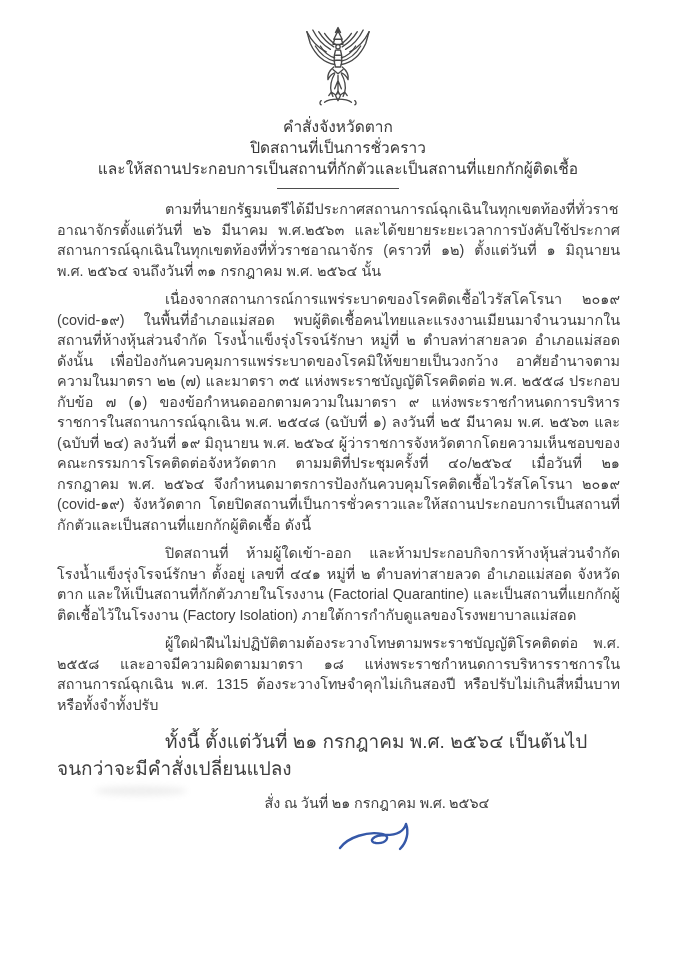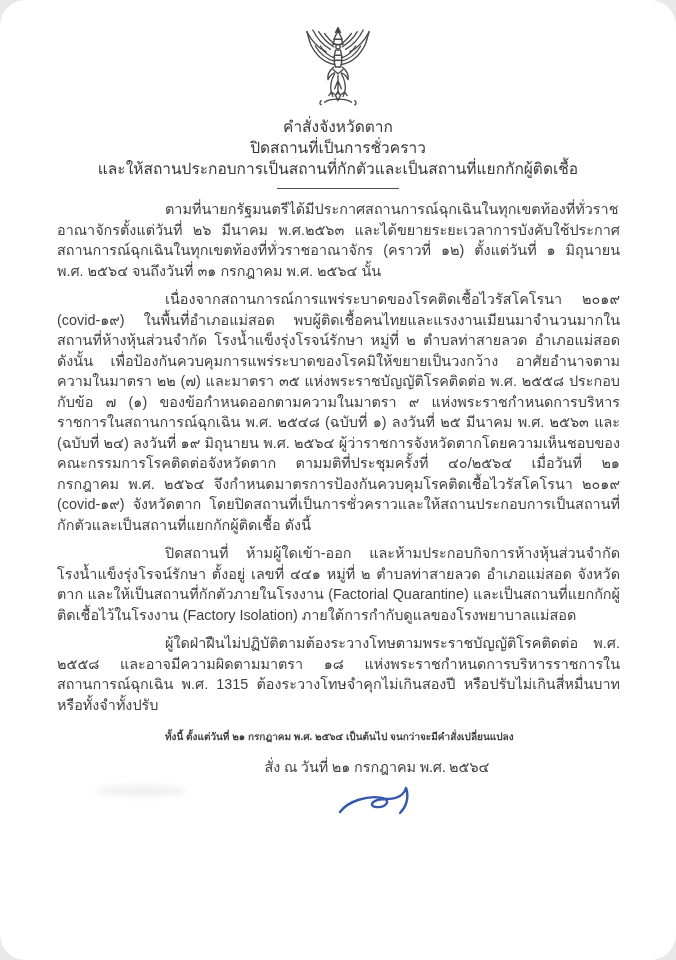--- a/index.html
+++ b/index.html
@@ -5,21 +5,20 @@
   html,body{margin:0;padding:0;background:#e9e9e9;}
   .page{
     position:relative;
     width:676px;height:960px;
     margin:0 auto;
     background:#ffffff;
     font-family:"Liberation Sans","DejaVu Sans",sans-serif;
     color:#3f3f3f;
     overflow:hidden;
     box-sizing:border-box;
-    border-radius:26px;
   }
   .emblem-wrap{
     width:84px;height:90px;
     margin:22px auto 4px auto;
   }
   .emblem-wrap svg{width:100%;height:100%;}
   .title-block{text-align:center;}
   .title-line{
     font-size:15.5px;
     line-height:21px;
@@ -35,25 +34,24 @@
   }
   .para{
     font-size:14.4px;
     line-height:20.5px;
     text-align:justify;
     text-indent:108px;
     margin:8px 0 0 0;
     color:#3f3f3f;
   }
   .effective-line{
-    font-size:10px;
-    line-height:18px;
+    font-size:19px;
+    line-height:27px;
     text-indent:108px;
     margin:13px 0 0 0;
-    font-weight:bold;
   }
   .sign-block{
     width:676px;
     padding-left:78px; 
     box-sizing:border-box;
     text-align:center;
     margin-top:11px;
   }
   .issued-line{
     font-size:14.4px;

